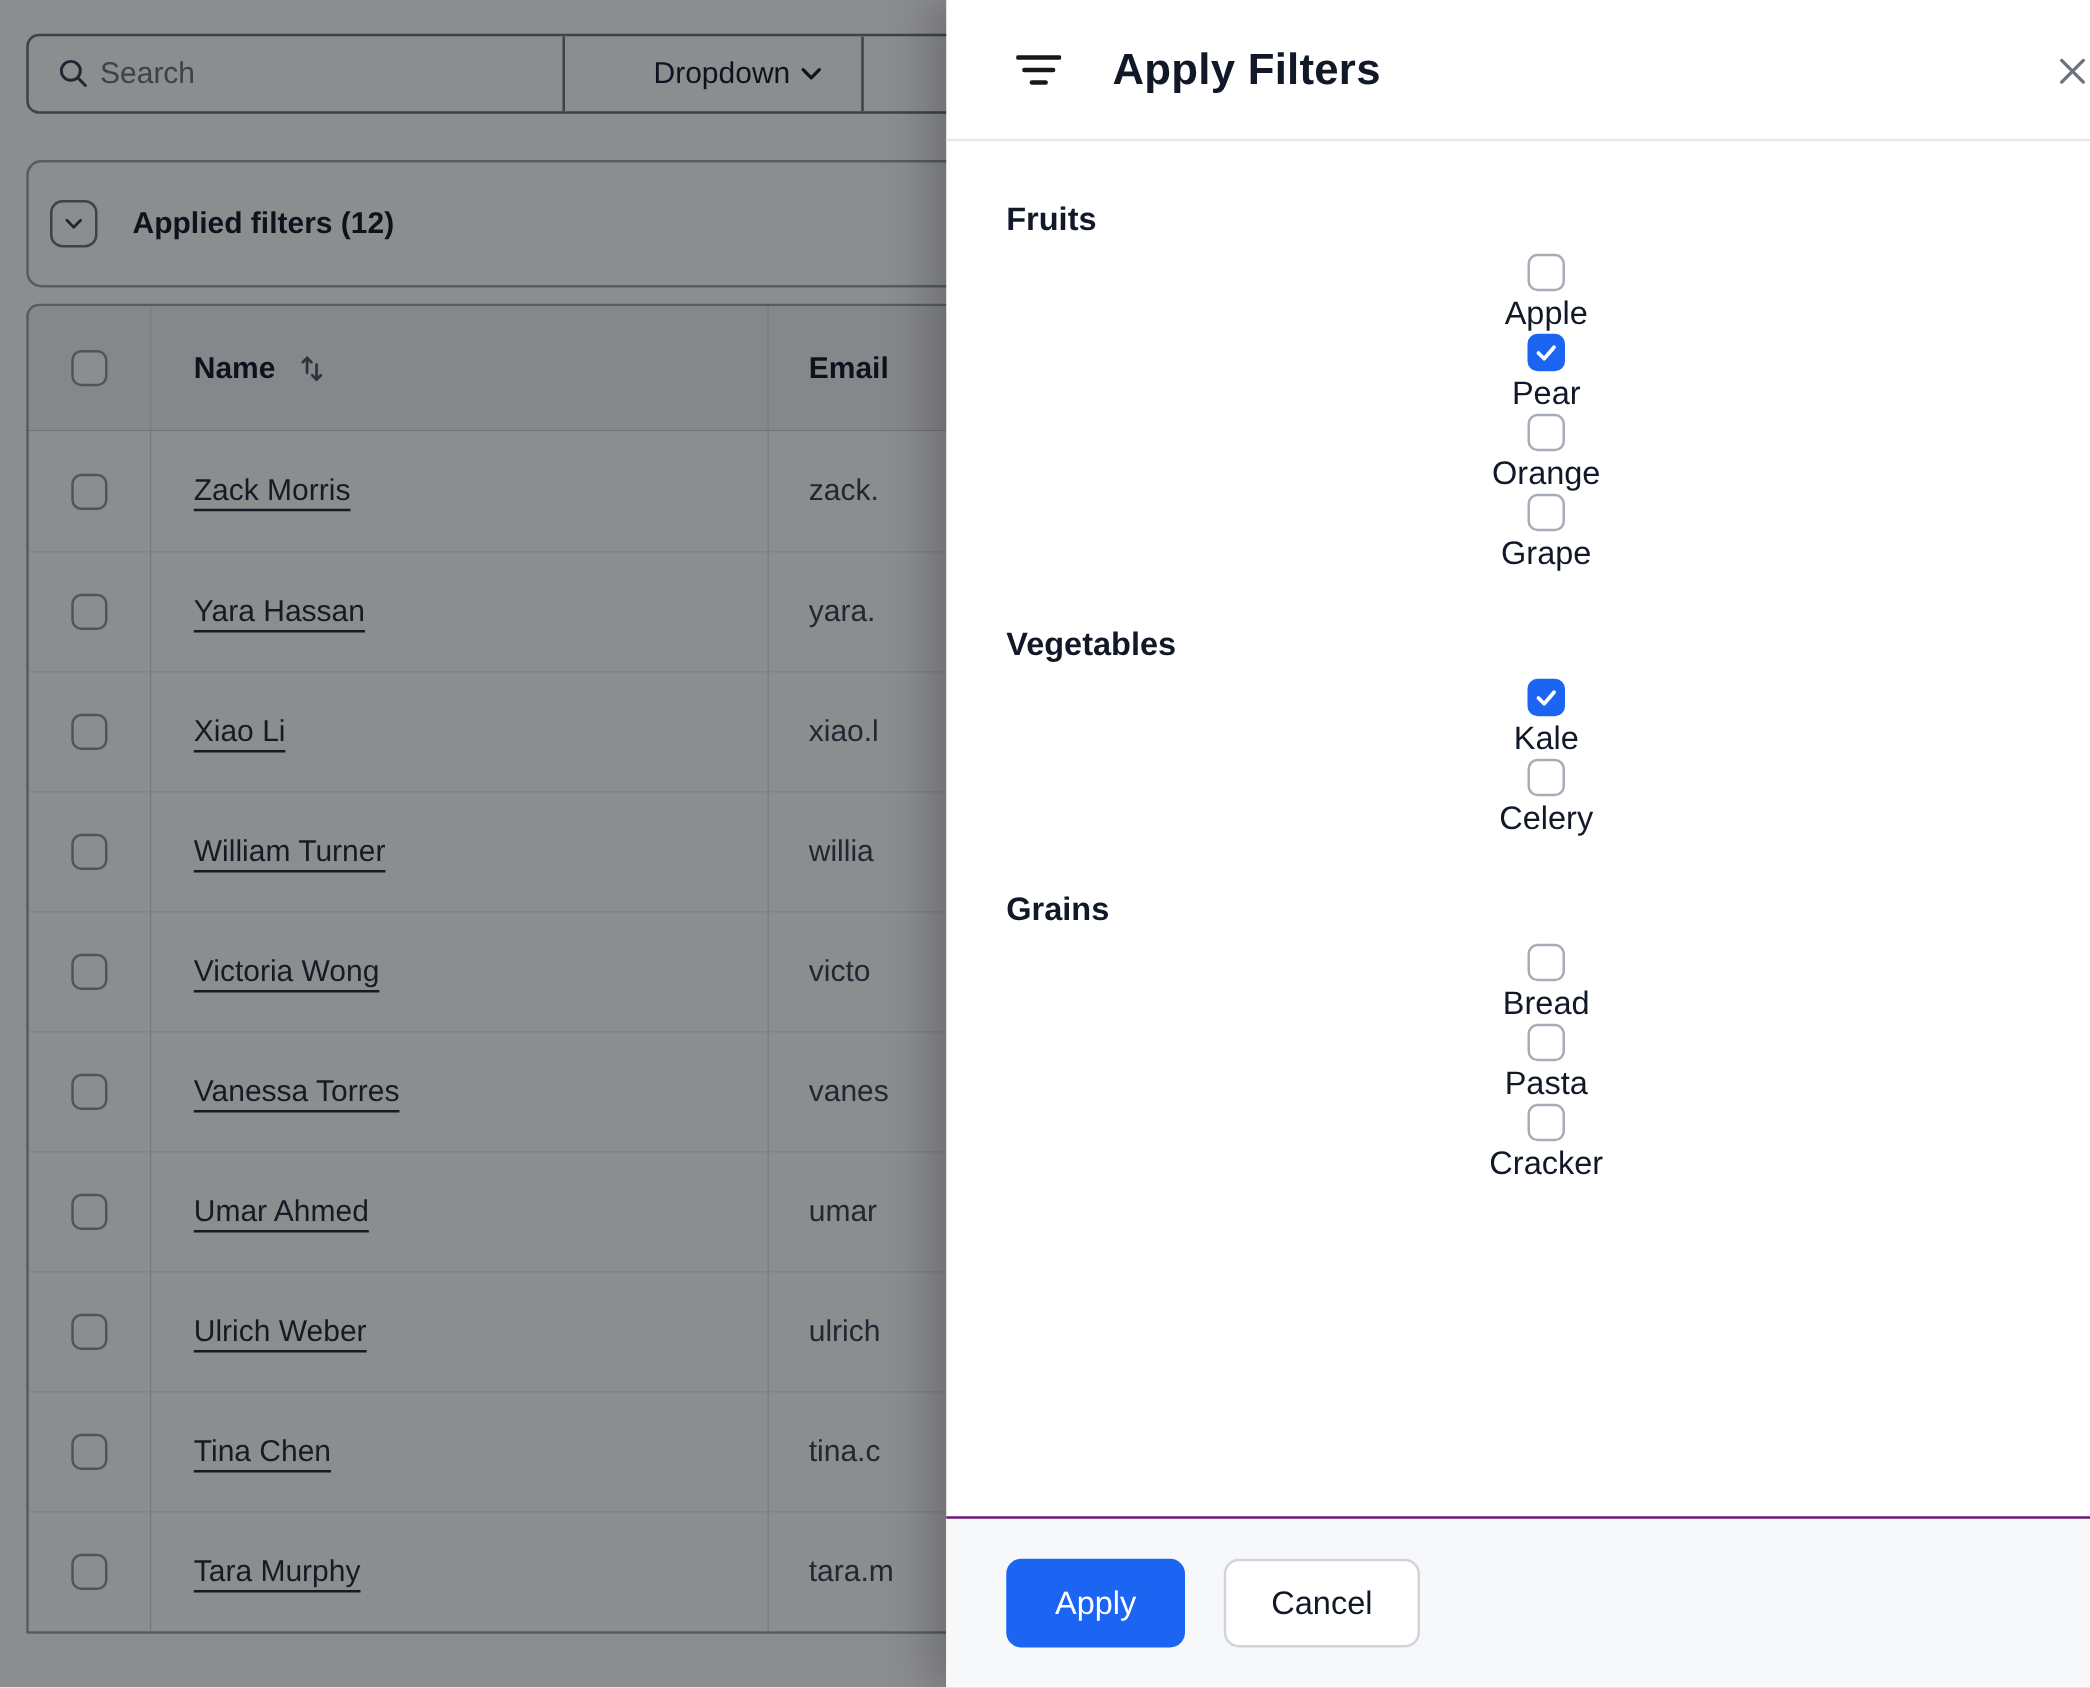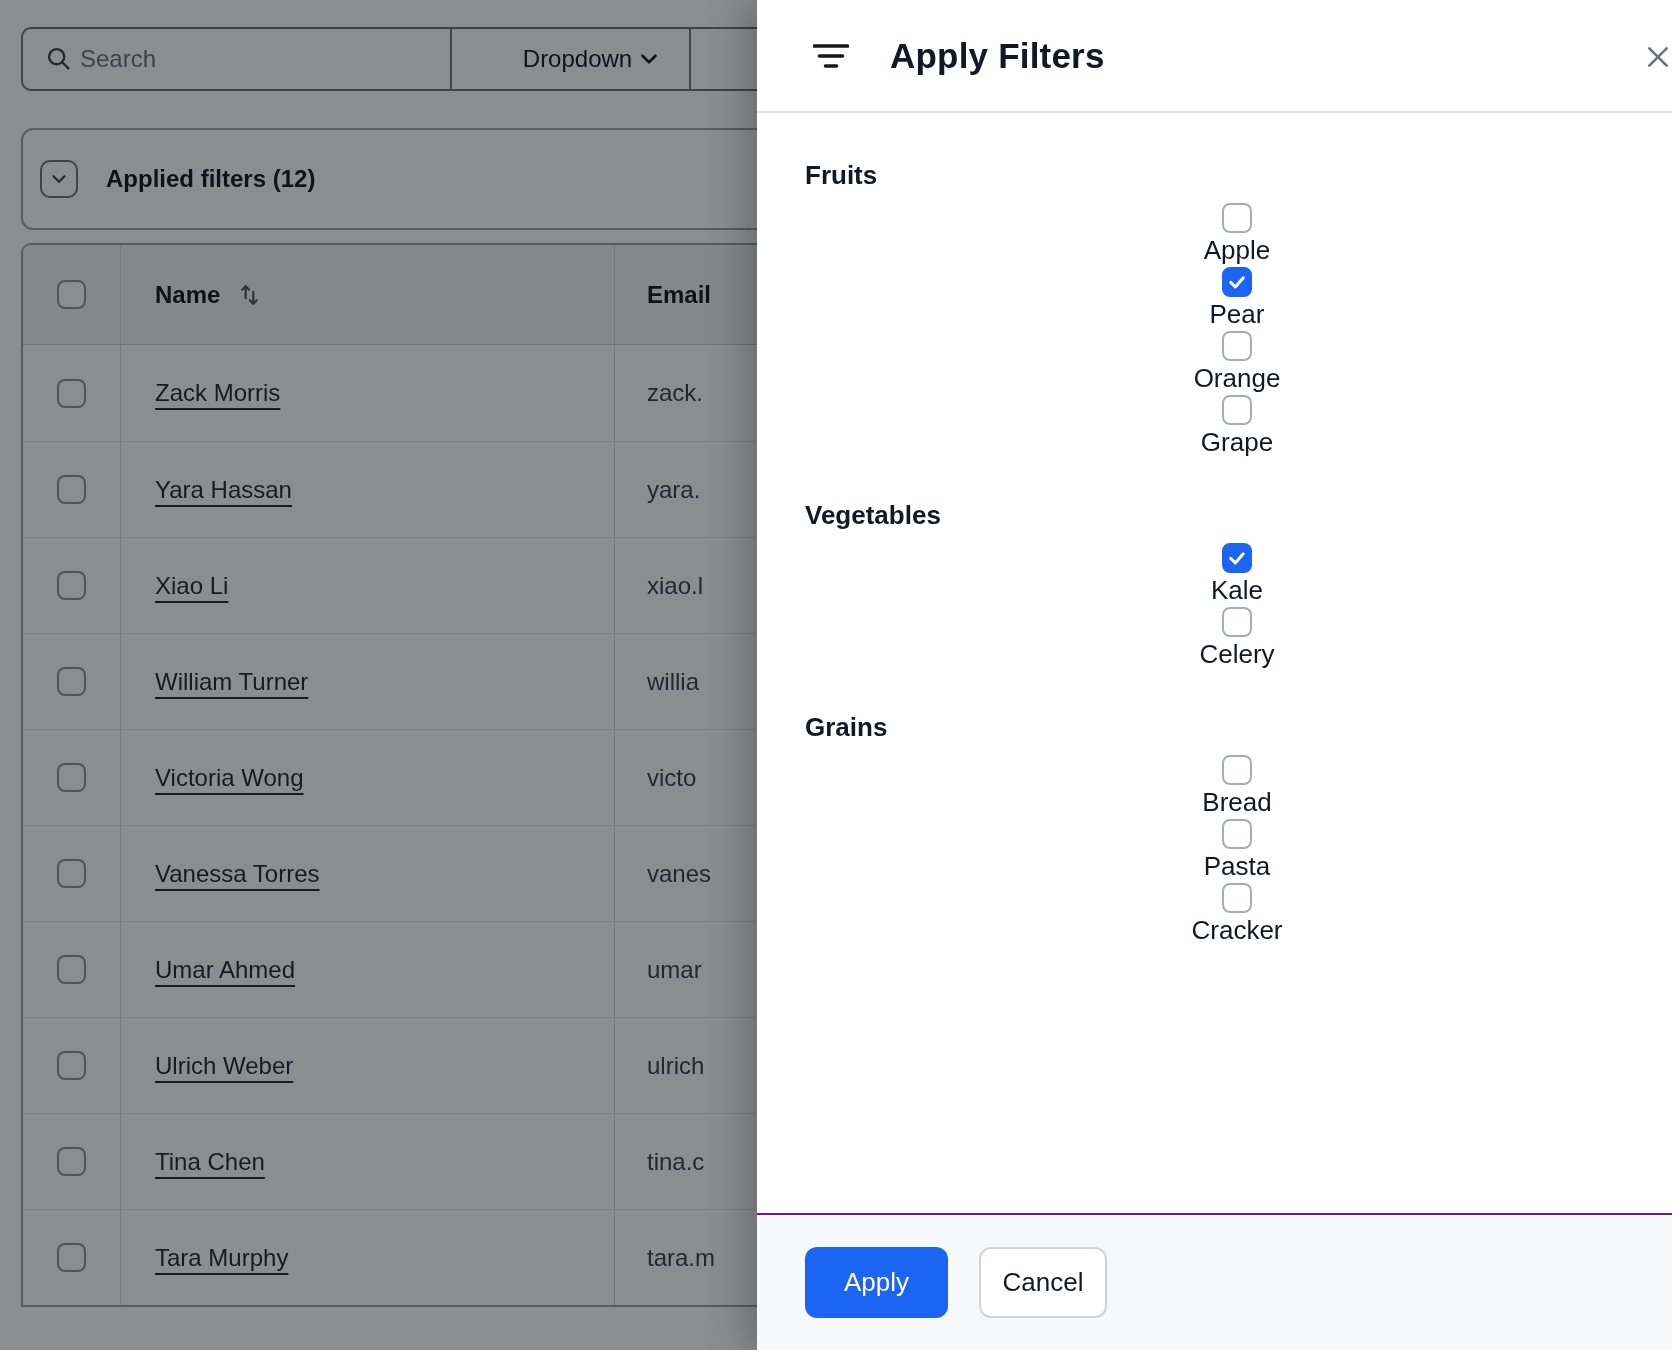--- a/index.html
+++ b/index.html
@@ -112,21 +112,21 @@
   .panel-footer {
     height: 137px; flex: none; background: #f7f8f9; border-top: 2px solid #701a75;
     display: flex; align-items: center; padding-left: 48px; gap: 31px;
   }
   .btn {
     height: 71px; border-radius: 12px; font-family: "Liberation Sans", sans-serif;
     font-size: 26px; display: flex; align-items: center; justify-content: center;
     cursor: pointer;
   }
   .btn-apply { width: 143px; background: var(--accent); color: #fff; border: none; }
-  .btn-cancel { width: 128px; background: #fff; color: #111827; border: 2px solid #d1d5db; }
+  .btn-cancel { width: 157px; background: #fff; color: #111827; border: 2px solid #d1d5db; }
 </style>
 </head>
 <body>
 
 <div class="left-page">
 
   <div class="toolbar">
     <div class="seg search-seg">
       <svg width="28" height="28" viewBox="0 0 24 24" fill="none" stroke="#374151" stroke-width="2" stroke-linecap="round">
         <circle cx="10" cy="10" r="6.5"></circle>

